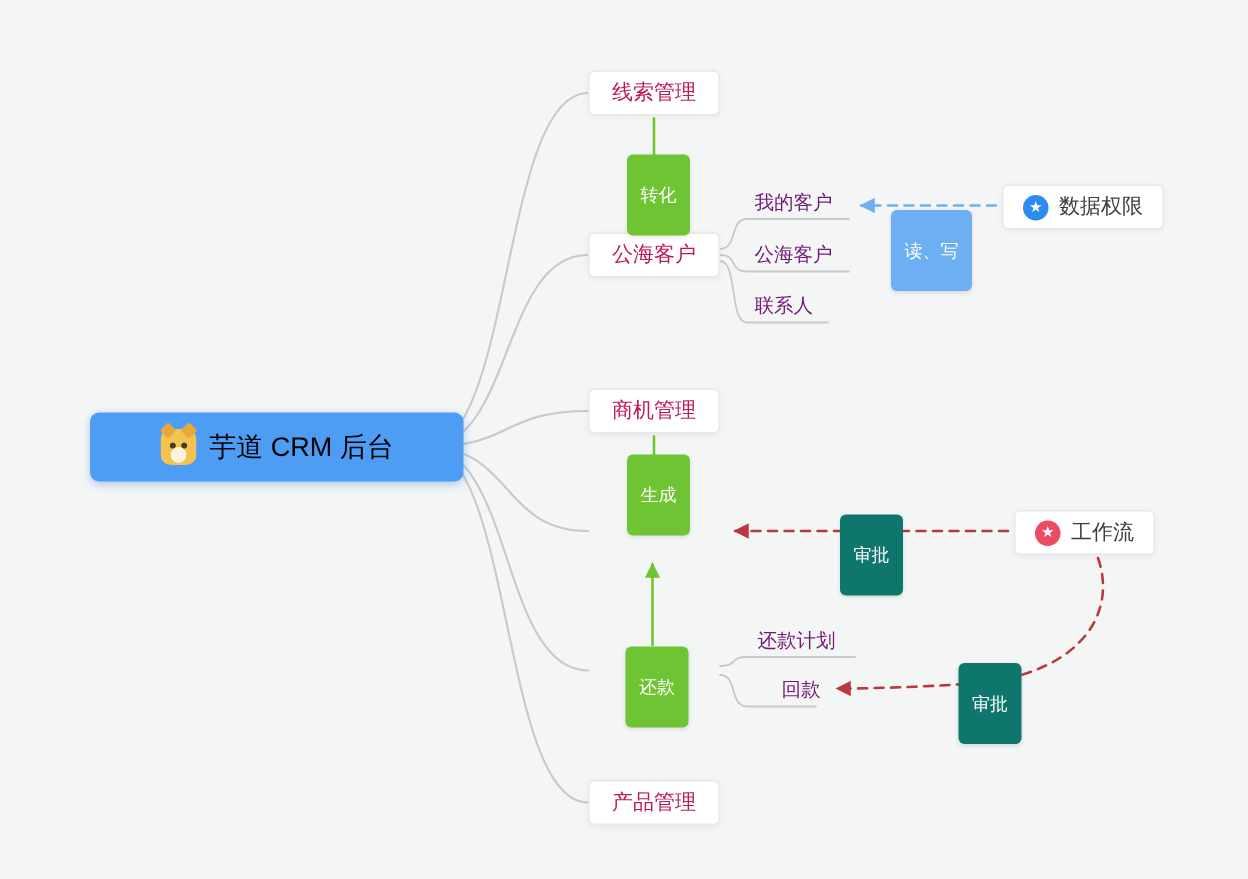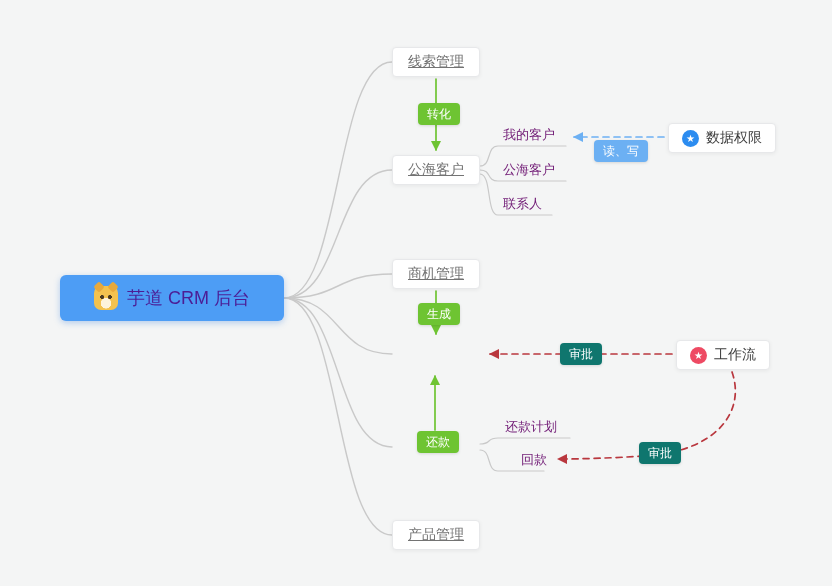--- a/index.html
+++ b/index.html
@@ -4,41 +4,41 @@
 <style>
   html,body{margin:0;padding:0;}
   body{font-family:"Liberation Sans","DejaVu Sans",sans-serif;}
   .canvas{position:relative;width:832px;height:586px;background:#f4f5f5;overflow:hidden;}
   .edges{position:absolute;left:0;top:0;}
   .edge{fill:none;stroke-width:1.4px;stroke-linecap:round;}
   .edge.thin{stroke-width:1.2px;}
   .edge.flow{stroke-width:1.7px;}
   .edge.dashed{stroke-dasharray:6 5;stroke-width:1.7px;}
 
-  .root-node{position:absolute;left:60px;top:275px;width:224px;height:46px;
-    background:#4d9df5;border-radius:6px;color:#4c1d95;font-size:18px;
+  .root-node{position:absolute;left:60px;top:275px;width:249px;height:46px;
+    background:#4d9df5;border-radius:6px;color:#000000;font-size:18px;
     display:flex;align-items:center;justify-content:center;gap:9px;
     box-shadow:0 2px 6px rgba(60,130,220,.35);}
   .doge{position:relative;width:24px;height:24px;border-radius:7px;flex:0 0 auto;
     background:
       radial-gradient(circle at 34% 46%, #4a3a22 0 1.8px, rgba(0,0,0,0) 2.2px),
       radial-gradient(circle at 66% 46%, #4a3a22 0 1.8px, rgba(0,0,0,0) 2.2px),
       radial-gradient(circle at 50% 72%, #fdf3dc 0 5px, rgba(0,0,0,0) 5.5px),
       #f3c24f;}
   .doge::before,.doge::after{content:"";position:absolute;top:-3px;width:8px;height:8px;
     background:#e8a93c;border-radius:2px;transform:rotate(45deg);}
   .doge::before{left:1px;} .doge::after{right:1px;}
 
   .node{position:absolute;width:88px;height:30px;background:#fff;border:1px solid #e7e8ea;
-    border-radius:4px;box-shadow:0 1px 4px rgba(0,0,0,.06);color:#737373;font-size:14px;
-    display:flex;align-items:center;justify-content:center;box-sizing:border-box;text-decoration:underline;}
+    border-radius:4px;box-shadow:0 1px 4px rgba(0,0,0,.06);color:#be185d;font-size:14px;
+    display:flex;align-items:center;justify-content:center;box-sizing:border-box;}
 
   .leaf{position:absolute;color:#701a75;font-size:13px;line-height:18px;white-space:nowrap;}
 
-  .badge{position:absolute;padding:3px 9px;border-radius:4px;font-size:12px;line-height:16px;
+  .badge{position:absolute;padding:19px 9px;border-radius:4px;font-size:12px;line-height:16px;
     color:#fff;white-space:nowrap;box-shadow:0 1px 3px rgba(0,0,0,.12);}
   .badge.green{background:#6ec432;}
   .badge.red{background:#0f766e;}
   .badge.blue{background:#6cb0f3;}
 
   .side-node{position:absolute;height:30px;background:#fff;border:1px solid #e7e8ea;border-radius:4px;
     box-shadow:0 1px 4px rgba(0,0,0,.06);color:#3c3c3c;font-size:14px;
     display:flex;align-items:center;gap:7px;padding:0 13px;box-sizing:border-box;}
   .icon-circle{width:17px;height:17px;border-radius:50%;color:#fff;font-size:10px;line-height:17px;
     text-align:center;flex:0 0 auto;}

